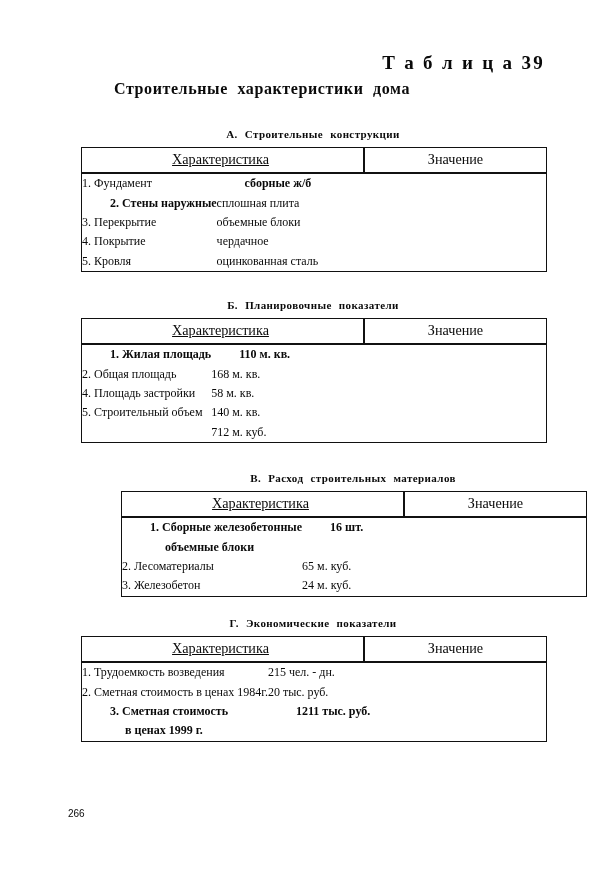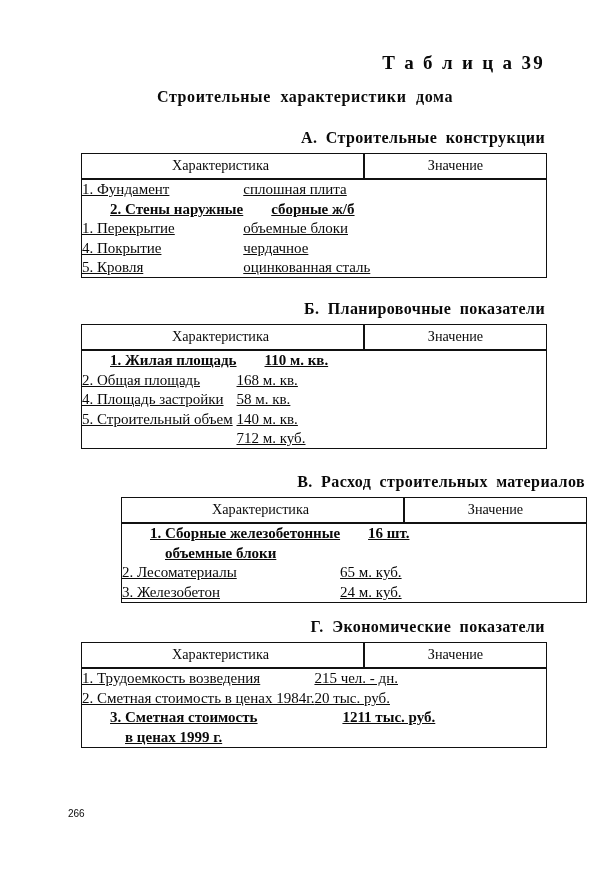--- a/index.html
+++ b/index.html
@@ -31,45 +31,44 @@
     right: 55px;
     font-size: 19px;
     font-weight: bold;
     letter-spacing: 2.3px;
     white-space: pre;
   }
 
   
   .doc-title {
     position: absolute;
-    top: 88px;
+    top: 80px;
     left: 0;
     width: 524px;
     text-align: center;
     font-size: 16px;
     font-weight: bold;
     letter-spacing: 0.6px;
     word-spacing: 5px;
-    padding-left: 43px;
   }
 
   
   .section {
     position: absolute;
     left: 81px;
     width: 464px;
   }
   .section-a { top: 128px; }
   .section-b { top: 299px; }
   .section-v { top: 472px; padding-left: 40px; }
   .section-g { top: 617px; }
 
   .section-title {
-    text-align: right;
-    font-size: 16px;
+    text-align: center;
+    font-size: 11px;
     font-weight: bold;
     letter-spacing: 0.4px;
     word-spacing: 4px;
     margin-bottom: 5px;
     line-height: 1.25;
   }
 
   
   .tbl {
     border: 1.6px solid #111;
@@ -89,45 +88,45 @@
     font-size: 14.2px;
     line-height: 19.4px;
     padding: 0;
   }
   .cell-label {
     width: 283px;
     flex: 0 0 283px;
     border-right: 2.2px solid #111;
     padding-left: 9px;
     padding-right: 4px;
+    text-decoration: underline;
   }
   .cell-value {
     flex: 1 1 auto;
     text-align: center;
     padding-left: 4px;
     padding-right: 4px;
   }
 
   
   .thead-row .cell-label,
   .thead-row .cell-value {
     text-align: center;
     padding-top: 2px;
     padding-bottom: 3px;
     font-size: 14.2px;
   }
   .thead-row .cell-label { padding-left: 0; }
   .body-row { display: flex; align-items: stretch; }
 
   .line {
-    font-size: 15px;
+    font-size: 12px;
     line-height: 19.4px;
     white-space: pre;
     min-height: 19.4px;
-    text-decoration: underline;
   }
   .line.bold { font-weight: bold; margin-left: 28px; }
   .line.indent { padding-left: 15px; }
   .line.blank { visibility: hidden; }
 
   
   .page-number {
     position: absolute;
     left: 68px;
     top: 808px;
@@ -149,27 +148,27 @@
     <div class="section-title">А.  Строительные  конструкции</div>
     <div class="tbl">
       <div class="thead-row">
         <div class="cell-label">Характеристика</div>
         <div class="cell-value">Значение</div>
       </div>
       <div class="body-row">
         <div class="col-left">
           <div class="line">1. Фундамент</div>
           <div class="line bold">2. Стены наружные</div>
-          <div class="line">1. Перекрытие</div>
+          <div class="line">3. Перекрытие</div>
           <div class="line">4. Покрытие</div>
           <div class="line">5. Кровля</div>
         </div>
         <div class="col-right">
+          <div class="line bold">сборные ж/б</div>
           <div class="line">сплошная плита</div>
-          <div class="line bold">сборные ж/б</div>
           <div class="line">объемные блоки</div>
           <div class="line">чердачное</div>
           <div class="line">оцинкованная сталь</div>
         </div>
       </div>
     </div>
   </div>
 
   <div class="section section-b">
     <div class="section-title">Б.  Планировочные  показатели</div>

